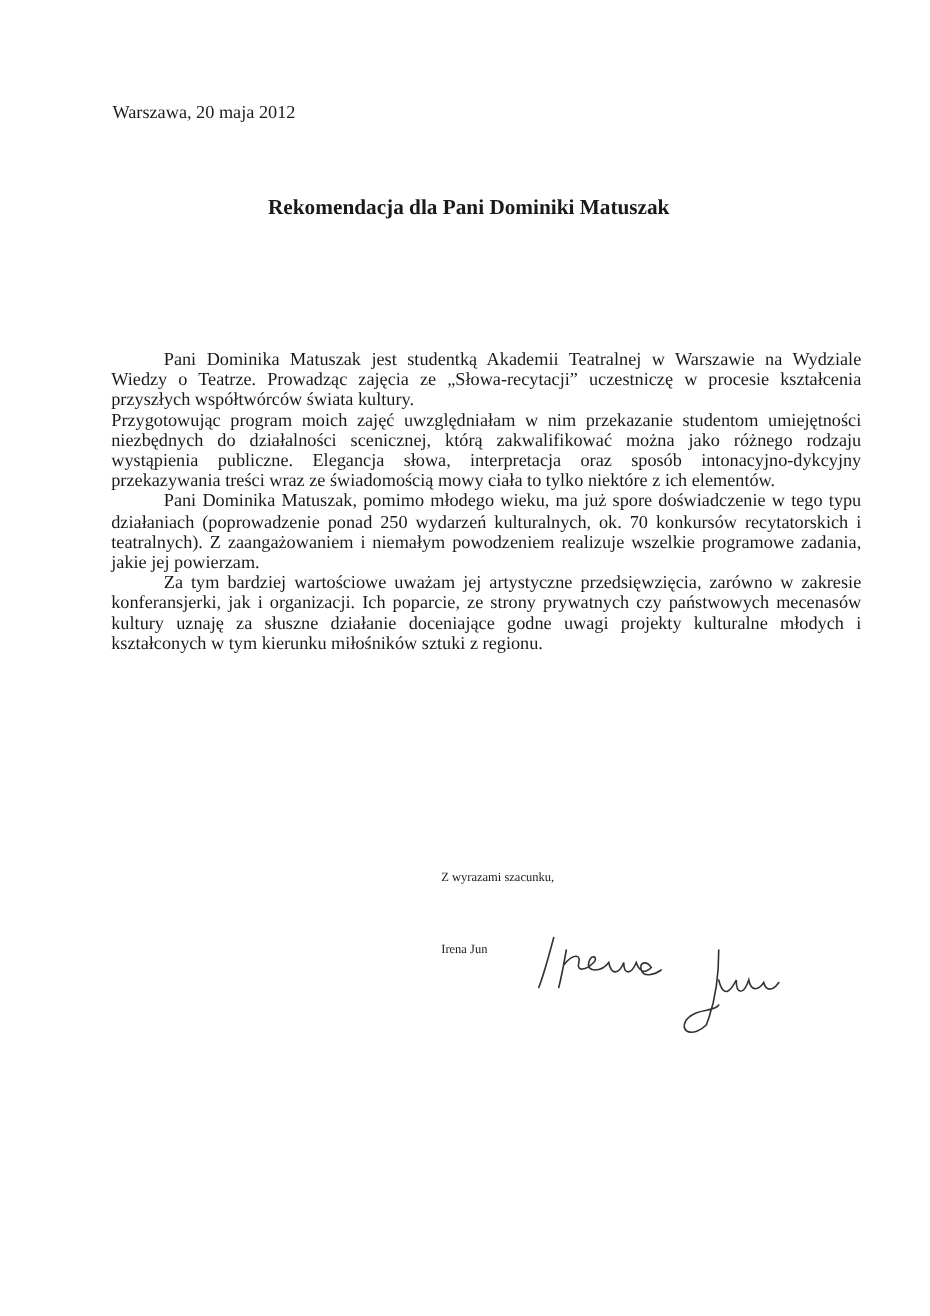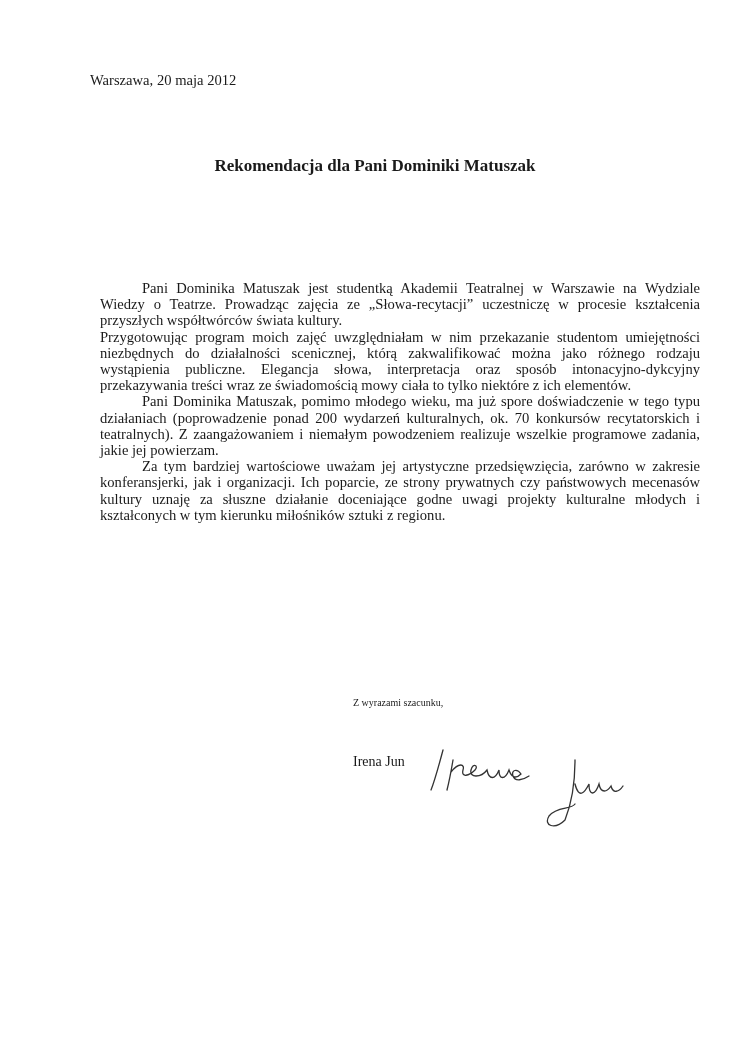--- a/index.html
+++ b/index.html
@@ -1,39 +1,39 @@
 <!DOCTYPE html>
 <html><head>
   <meta charset="utf-8">
   <style>
     html, body { margin: 0; padding: 0; background: #ffffff; }
     body { width: 744px; height: 1053px; position: relative; overflow: hidden;
       font-family: "Liberation Serif", "DejaVu Serif", serif; color: #1a1a1a; }
-    .date { position: absolute; left: 90px; top: 72px; font-size: 14.6px; }
+    .date { position: absolute; left: 90px; top: 82px; font-size: 14.6px; }
     .title { position: absolute; left: 0; width: 736px; top: 156px; text-align: center;
       font-size: 17px; font-weight: bold; padding-left: 14px; box-sizing: border-box; }
-    .body { position: absolute; left: 100px; width: 600px; top: 280px; font-size: 14.6px;
+    .body { position: absolute; left: 89px; width: 600px; top: 280px; font-size: 14.6px;
       line-height: 16.2px; text-align: justify; }
     .body p { margin: 0; text-align-last: left; }
     .indent { text-indent: 42px; }
     .closing { position: absolute; left: 353px; top: 697px; font-size: 10px; }
-    .signame { position: absolute; left: 353px; top: 754px; font-size: 14px; }
+    .signame { position: absolute; left: 353px; top: 754px; font-size: 10px; }
     .signature { position: absolute; left: 425px; top: 740px; width: 260px; height: 90px; }
   </style>
 </head>
 <body>
 
 <div>
   <div class="date">Warszawa, 20 maja 2012</div>
   <div class="title">Rekomendacja dla Pani Dominiki Matuszak</div>
 
   <div class="body">
     <p class="indent">Pani Dominika Matuszak jest studentką Akademii Teatralnej w Warszawie na Wydziale Wiedzy o Teatrze. Prowadząc zajęcia ze „Słowa-recytacji” uczestniczę w procesie kształcenia przyszłych współtwórców świata kultury.</p>
     <p>Przygotowując program moich zajęć uwzględniałam w nim przekazanie studentom umiejętności niezbędnych do działalności scenicznej, którą zakwalifikować można jako różnego rodzaju wystąpienia publiczne. Elegancja słowa, interpretacja oraz sposób intonacyjno-dykcyjny przekazywania treści wraz ze świadomością mowy ciała to tylko niektóre z ich elementów.</p>
-    <p class="indent">Pani Dominika Matuszak, pomimo młodego wieku, ma już spore doświadczenie w tego typu działaniach (poprowadzenie ponad 200 wydarzeń kulturalnych, ok. 70 konkursów recytatorskich i teatralnych). Z zaangażowaniem i niemałym powodzeniem realizuje wszelkie programowe zadania, jakie jej powierzam.</p>
+    <p class="indent">Pani Dominika Matuszak, pomimo młodego wieku, ma już spore doświadczenie w tego typu działaniach (poprowadzenie ponad 250 wydarzeń kulturalnych, ok. 70 konkursów recytatorskich i teatralnych). Z zaangażowaniem i niemałym powodzeniem realizuje wszelkie programowe zadania, jakie jej powierzam.</p>
     <p class="indent">Za tym bardziej wartościowe uważam jej artystyczne przedsięwzięcia, zarówno w zakresie konferansjerki, jak i organizacji. Ich poparcie, ze strony prywatnych czy państwowych mecenasów kultury uznaję za słuszne działanie doceniające godne uwagi projekty kulturalne młodych i kształconych w tym kierunku miłośników sztuki z regionu.</p>
   </div>
 
   <div class="closing">Z wyrazami szacunku,</div>
   <div class="signame">Irena Jun</div>
 
   <svg class="signature" viewBox="0 0 260 90" fill="none" stroke="#333" stroke-width="1.3" stroke-linecap="round">
     <path d="M18 10 C 14 25, 10 40, 6 50"></path>
     <path d="M28 20 C 26 32, 24 42, 22 50 M26 32 C 34 22, 40 24, 38 30 C 36 38, 44 36, 50 30 C 54 26, 48 22, 46 30 C 44 38, 56 38, 62 30 C 64 40, 70 40, 74 30 C 74 40, 80 40, 84 30 C 86 36, 90 40, 96 34 C 92 28, 86 30, 88 36 C 90 42, 98 40, 104 36"></path>
     <path d="M150 20 C 150 40, 148 60, 140 80 C 130 90, 118 86, 124 76 C 132 66, 146 70, 150 64 M150 44 C 154 60, 160 52, 164 44 C 164 56, 170 56, 174 44 C 176 54, 182 52, 186 46 C 188 54, 194 52, 198 46"></path>

